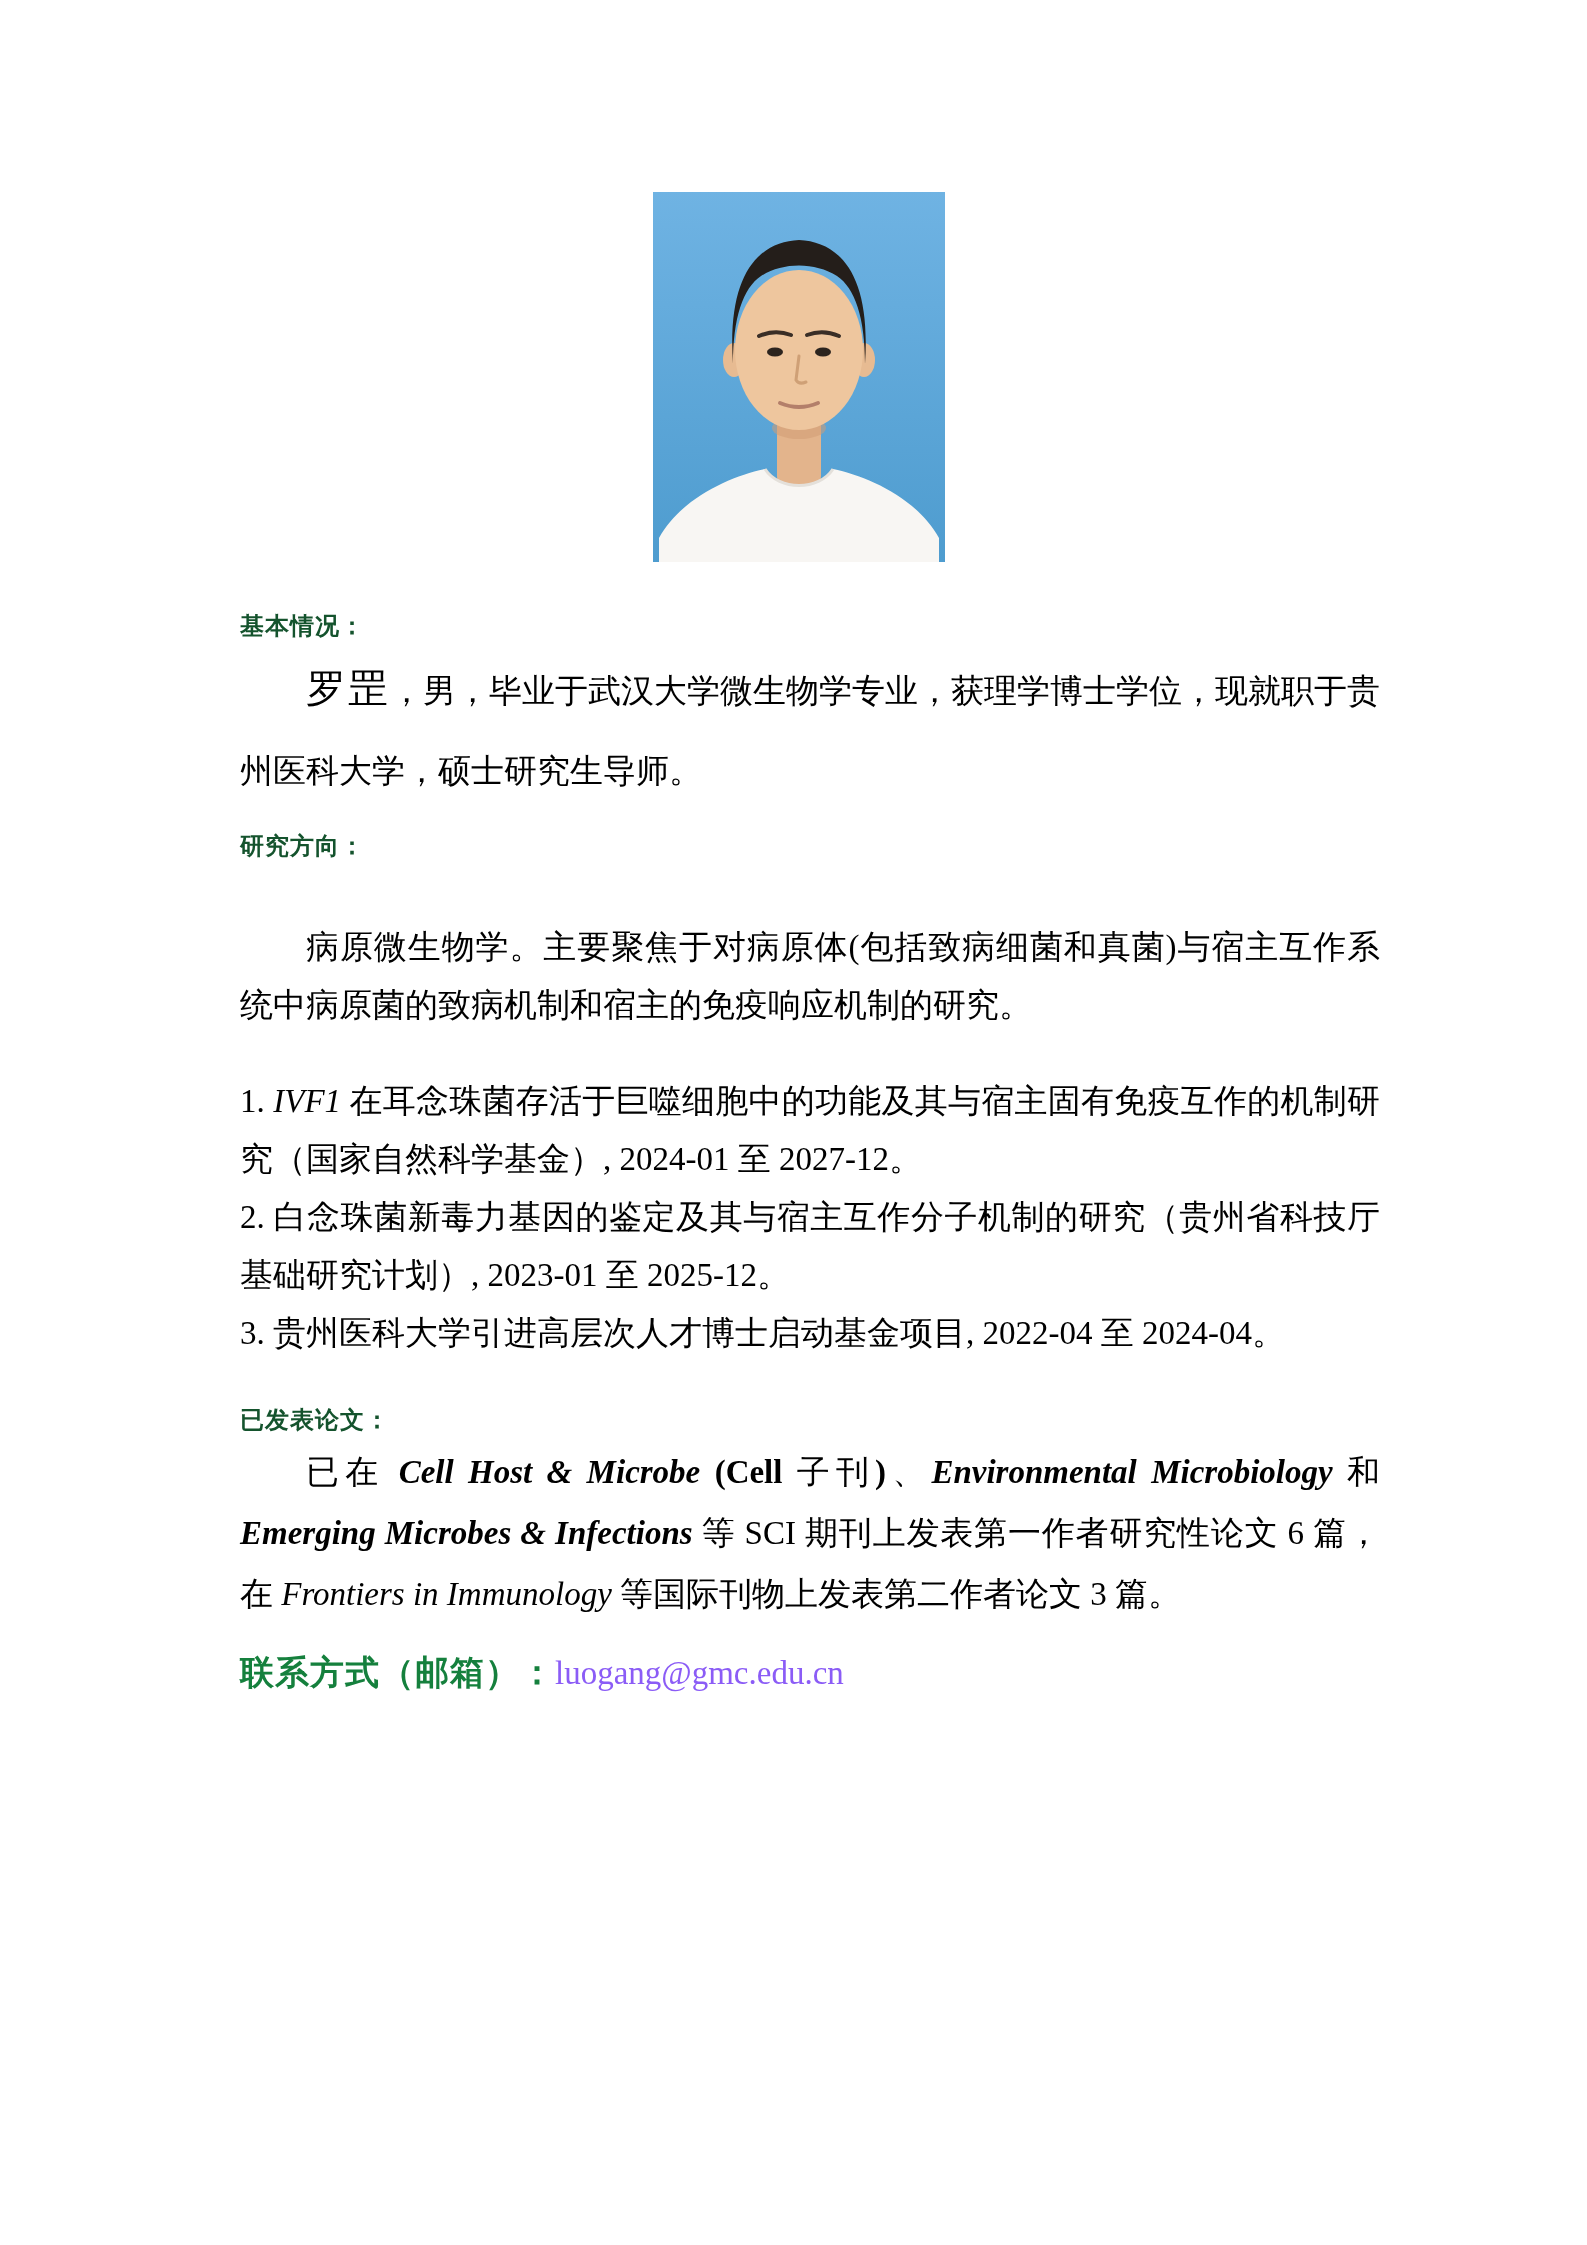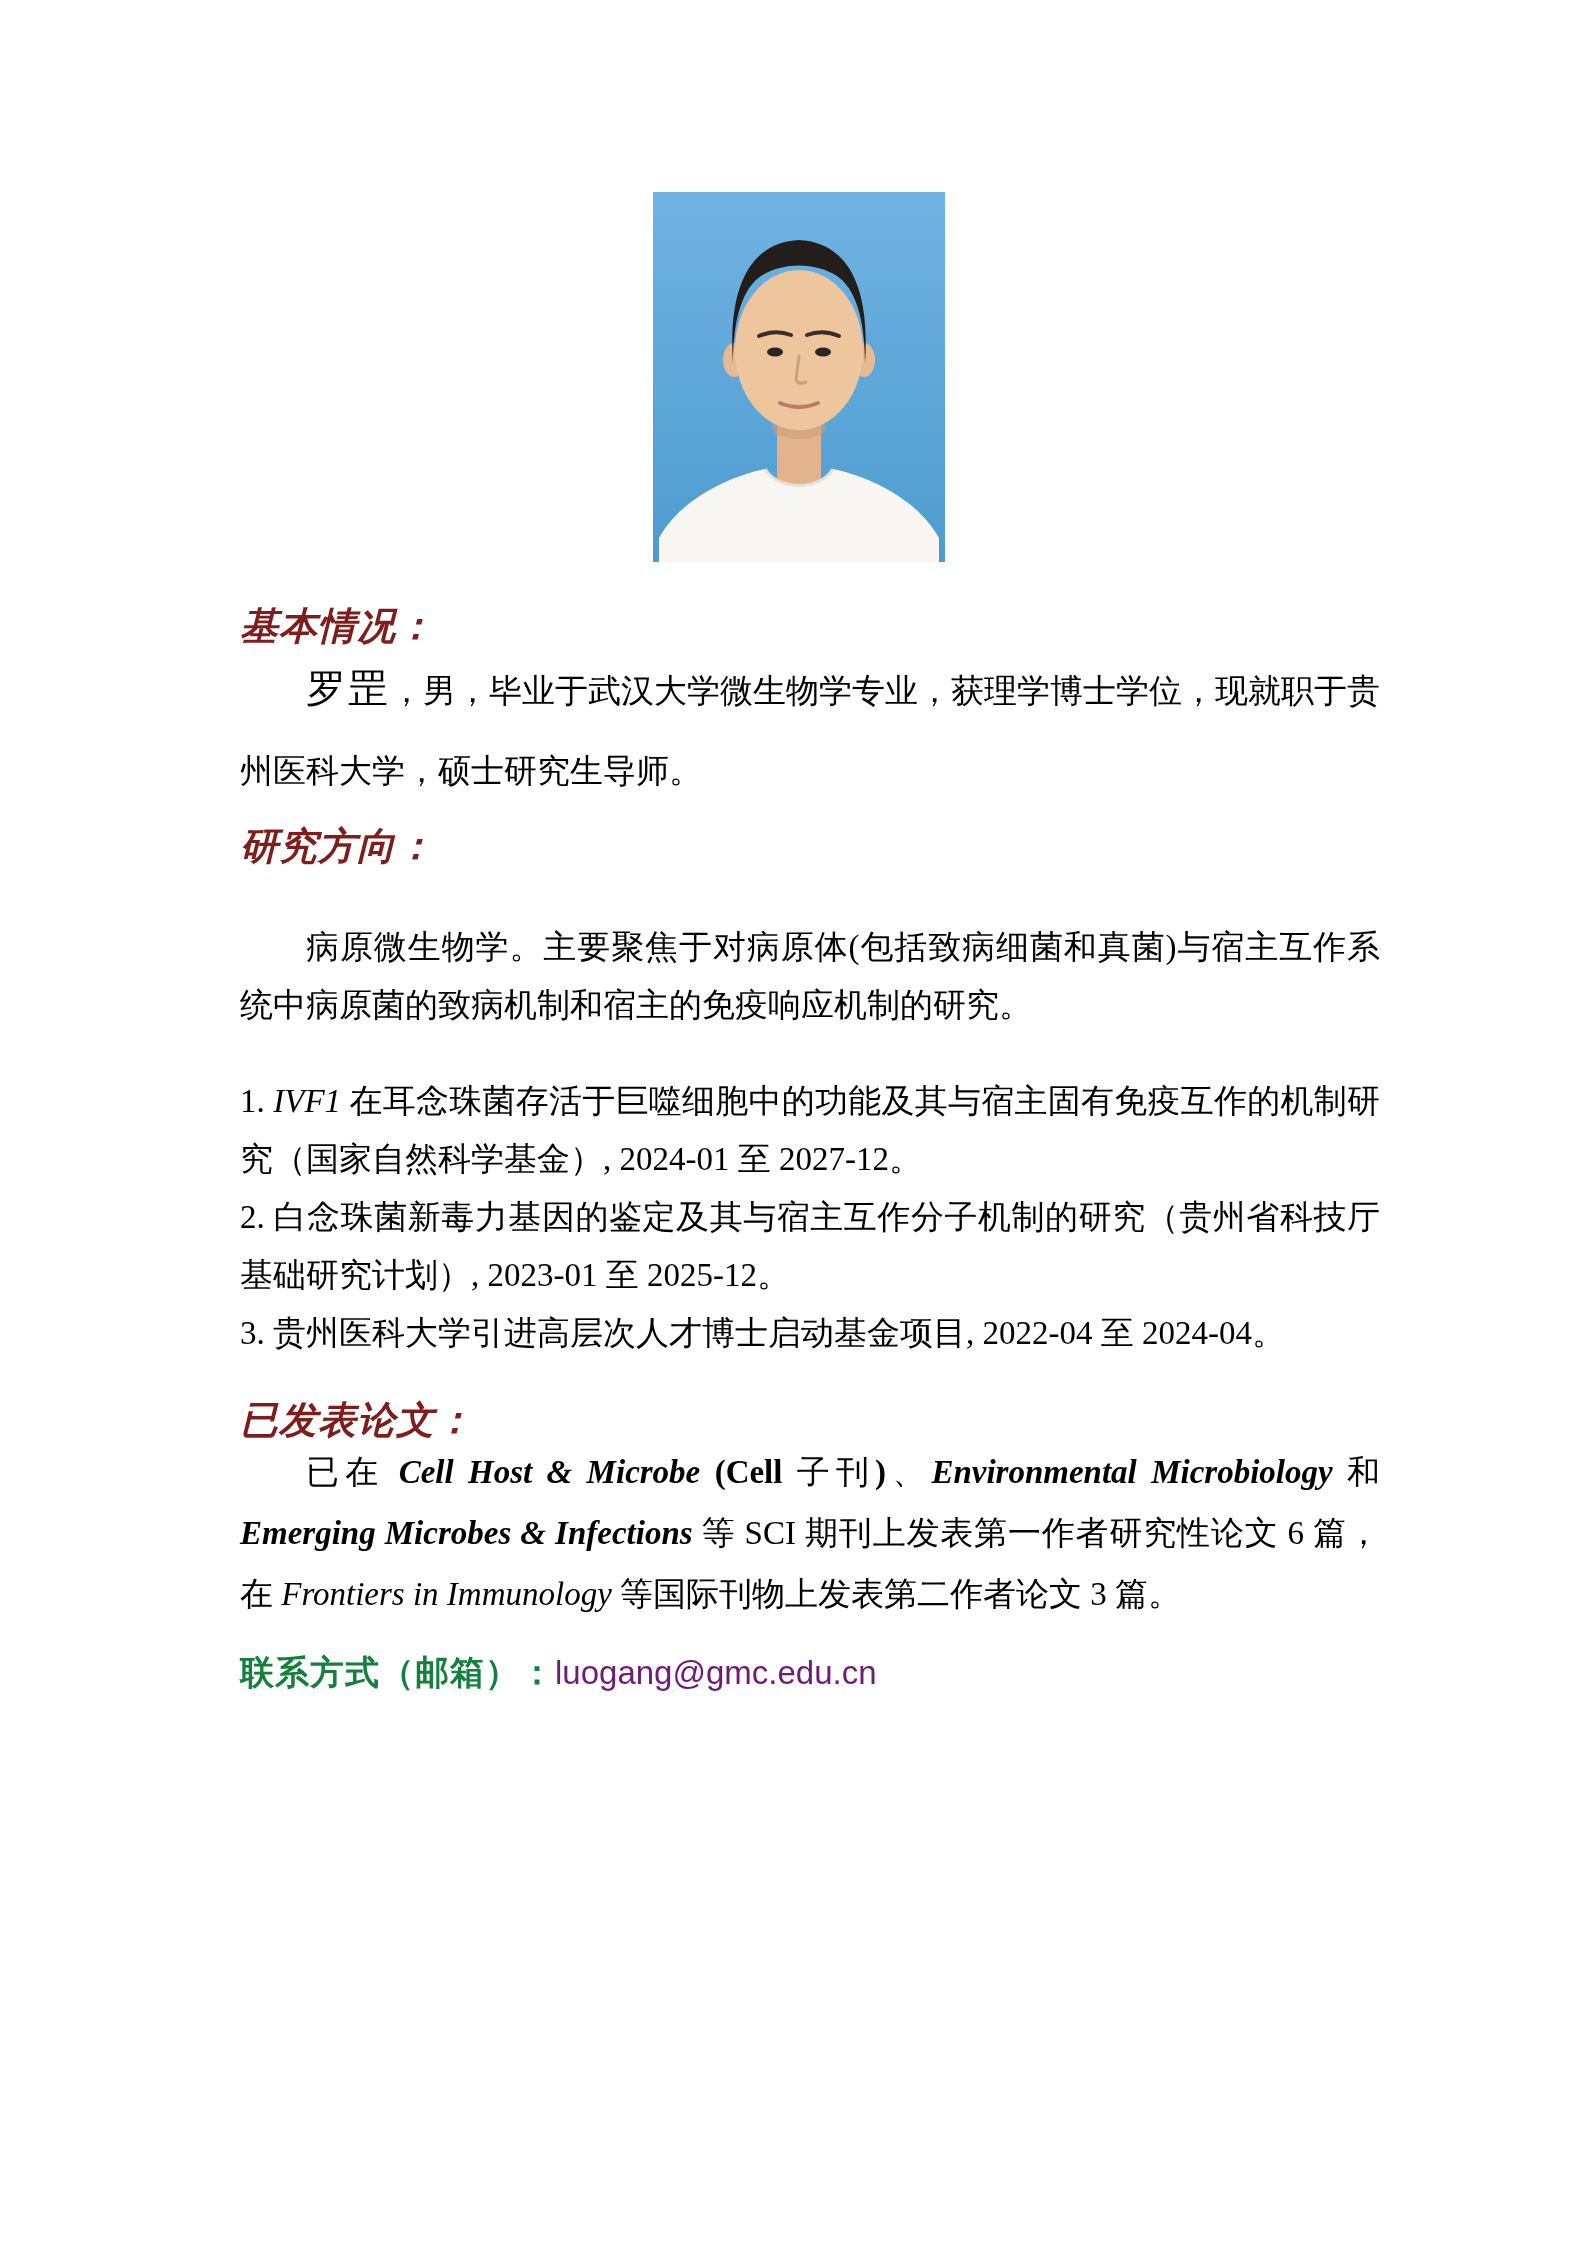--- a/index.html
+++ b/index.html
@@ -16,25 +16,24 @@
     position:absolute;left:653px;top:192px;width:292px;height:370px;
     display:block;
   }
   .content{
     position:absolute;left:240px;top:0;width:1140px;height:2245px;
   }
   .blk{position:absolute;left:0;width:100%;}
   .h{
     font-family:"Liberation Sans","DejaVu Sans",sans-serif;
     font-weight:bold;
-    font-size:38px;
+    font-size:24px;
     line-height:40px;
-    color:#7f1d1d;
+    color:#14532d;
     letter-spacing:1px;
-    font-style:italic;
   }
   .body-text{
     font-size:33px;
     text-align:justify;
   }
   .p1{line-height:80px;text-indent:66px;}
   .p2{line-height:58px;text-indent:66px;}
   .pub{line-height:61px;text-indent:66px;}
   .plist{list-style:none;margin:0;padding:0;line-height:58px;}
   .plist li{text-align:justify;}
@@ -45,21 +44,21 @@
     letter-spacing:2px;
   }
   .i{font-style:italic;}
   .b{font-weight:bold;}
   .bi{font-weight:bold;font-style:italic;}
   .contact{font-size:33px;line-height:44px;}
   .contact .h-inline{
     font-family:"Liberation Sans","DejaVu Sans",sans-serif;
     font-weight:bold;color:#15803d;letter-spacing:1px;font-size:34px;
   }
-  .email{font-family:Liberation Sans, sans-serif;color:#701a75;}
+  .email{font-family:Liberation Serif, serif;color:#8b5cf6;}
 </style>
 </head>
 <body>
 
 <div class="page">
 
   <svg class="photo" viewBox="0 0 292 370" xmlns="http://www.w3.org/2000/svg" role="img">
     <defs>
       <linearGradient id="bgGrad" x1="0" y1="0" x2="0" y2="1">
         <stop offset="0" stop-color="#6fb3e3"></stop>

